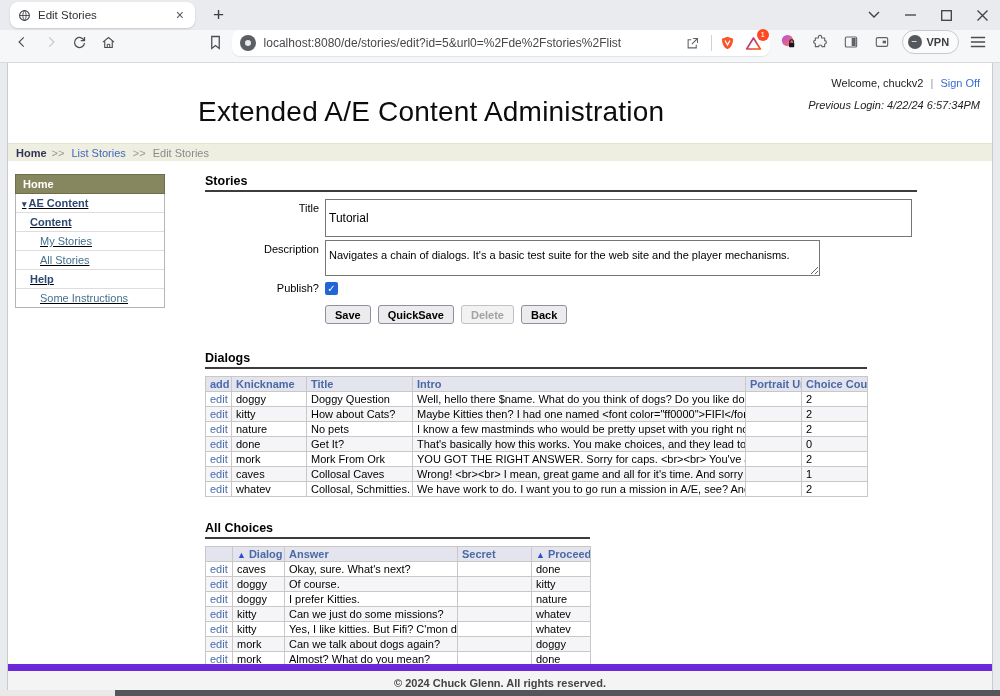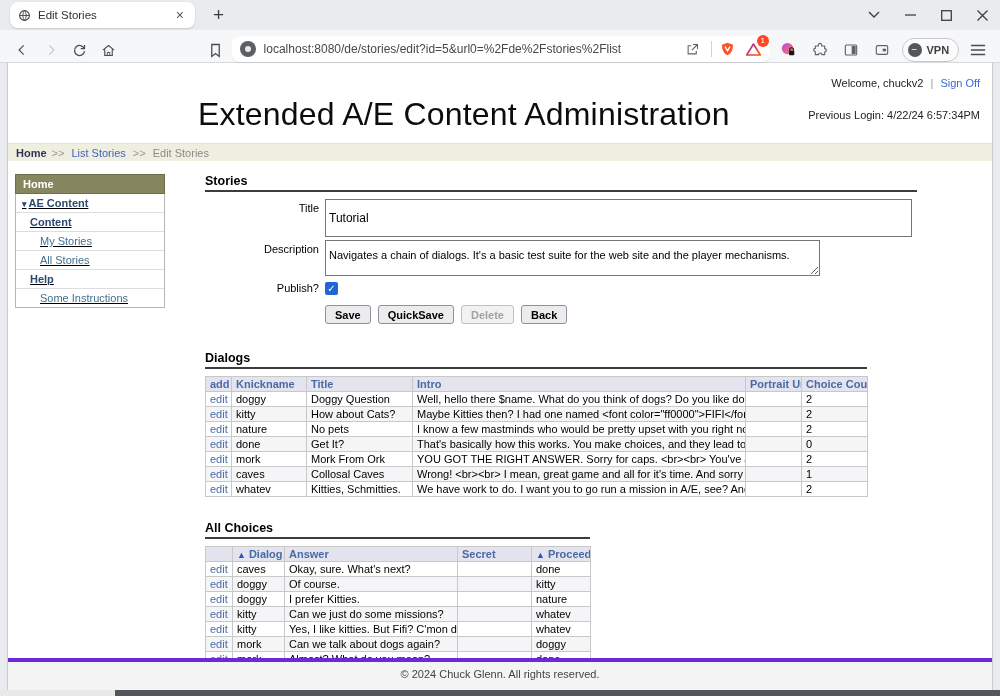--- a/index.html
+++ b/index.html
@@ -10,21 +10,21 @@
   .tab-bar { height:30px; background:#e9ebef; display:flex; align-items:center; }
   .tab { margin-left:10px; width:185px; height:26px; background:#fff; border-radius:8px;
     display:flex; align-items:center; padding:0 8px; box-shadow:0 1px 2px rgba(0,0,0,.15); }
   .tab-title { flex:1; font-size:11.5px; color:#303134; margin-left:7px; white-space:nowrap; overflow:hidden; }
   .tab-close { color:#55585e; font-size:14px; line-height:1; padding:1px 3px; border-radius:4px; }
   .new-tab { font-size:19px; color:#3c4043; margin-left:12px; padding:0 6px; }
   .tabbar-spacer { flex:1; }
   .win-btn { width:36px; height:30px; display:flex; align-items:center; justify-content:center; color:#3c4043; }
 
   .toolbar { height:33px; background:#f6f7f9; border-bottom:1px solid #d8dade;
-    display:flex; align-items:flex-end; padding:0 10px; }
+    display:flex; align-items:flex-start; padding:0 10px; }
   .nav-ic { width:24px; height:24px; display:flex; align-items:center; justify-content:center; margin-right:5px; }
   .bookmark-ic { margin-left:78px; margin-right:4px; }
   .url-pill { width:540px; height:26px; background:#fff; border-radius:8px; display:flex;
     align-items:center; padding:0 6px 0 8px; box-shadow:0 1px 1px rgba(0,0,0,.08); }
   .site-info { width:16px; height:16px; border-radius:50%; background:#5b5e63; position:relative; flex:none; }
   .site-info::after { content:""; position:absolute; left:5px; top:5px; width:6px; height:6px;
     border-radius:50%; background:#e8eaed; }
   .url-text { flex:1; font-size:12px; color:#46484c; margin-left:8px; white-space:nowrap; overflow:hidden; }
   .pill-ic { width:20px; height:20px; margin-left:6px; display:flex; align-items:center; justify-content:center; position:relative; }
   .pill-div { width:1px; height:16px; background:#d0d2d6; margin-left:8px; }
@@ -37,23 +37,23 @@
   .vpn-dot { width:14px; height:14px; border-radius:50%; background:#54575c; color:#fff; font-size:10px;
     line-height:13px; text-align:center; margin-right:5px; }
   .vpn-label { font-size:11px; color:#3c4043; font-weight:bold; }
 
   
   .page-frame { height:627px; margin:0 7px; background:#fff; border-left:1px solid #c9cbcf;
     border-right:1px solid #c9cbcf; display:flex; flex-direction:column; }
 
   .site-header { height:80px; position:relative; }
   .logo { position:absolute; left:7px; top:36px; font-size:22px; color:#3b6cd4; }
-  .page-title { position:absolute; left:190px; top:33px; font-size:32px; color:#0c0c0c; letter-spacing:.2px; }
+  .page-title { position:absolute; left:190px; top:33px; font-size:28px; color:#0c0c0c; letter-spacing:.2px; }
   .account { position:absolute; right:12px; top:14px; text-align:right; font-size:11px; color:#222; }
-  .account .row2 { margin-top:20px; }
+  .account .row2 { margin-top:10px;font-style:italic; }
   .signoff { color:#3b6cd4; }
   .acct-sep { color:#999; margin:0 4px; }
 
   .breadcrumb { height:18px; background:#eeeee1; font-size:11px; display:flex; align-items:center;
     padding-left:8px; border-top:1px solid #e3e3d4; }
   .bc-home { color:#333355; font-weight:bold; }
   .bc-link { color:#4466bb; margin:0 2px;text-align:center; }
   .bc-sep { color:#999; margin:0 5px; }
   .bc-current { color:#8a8a8a; margin-left:2px; }
 
@@ -93,22 +93,22 @@
   .btn.disabled { color:#a2a2a2; border-color:#c0c0c8; background:#f2f2f3; }
 
   table { border-collapse:collapse; width:100%; table-layout:fixed; }
   th, td { border:1px solid #c8c8c8; font-size:11px; padding:1px 4px; text-align:left;
     white-space:nowrap; overflow:hidden; font-weight:normal; }
   th { background:#e4e4ee; color:#4a6aa5; font-weight:bold; }
   tbody tr:nth-child(even) td { background:#f5f5f7; }
   .link { color:#4a6bb0; cursor:pointer; }
   .sort-arrow { color:#2b50c8; font-size:9px; margin-right:3px; }
 
-  .site-footer { height:32px; background:#f4f4f5; border-top:4px solid #6d28d9; text-align:center;
-    font-size:11px; color:#444; line-height:25px; }
+  .site-footer { height:26px; background:#f4f4f5; border-top:7px solid #6d28d9; text-align:center;
+    font-size:11px; color:#444; line-height:25px;font-weight:bold; }
   .bottom-strip { height:6px; display:flex; }
   .strip-l { width:115px; background:#e9e9e9; }
   .strip-r { flex:1; background:#53575c; }
 
   svg { display:block; }
 </style>
 </head>
 <body>
 
 <div class="tab-bar">
@@ -374,21 +374,21 @@
                 <td><span class="link">edit</span></td>
                 <td>caves</td>
                 <td>Collosal Caves</td>
                 <td>Wrong! &lt;br&gt;&lt;br&gt; I mean, great game and all for it's time. And sorry fo...</td>
                 <td></td>
                 <td>1</td>
               </tr>
               <tr>
                 <td><span class="link">edit</span></td>
                 <td>whatev</td>
-                <td>Kitties, Schmitties.</td>
+                <td>Collosal, Schmitties.</td>
                 <td>We have work to do. I want you to go run a mission in A/E, see? And when...</td>
                 <td></td>
                 <td>2</td>
               </tr>
             </tbody>
         </table>
       </div>
 
       <div class="choices-sec">
         <div class="sec-head">All Choices</div>

